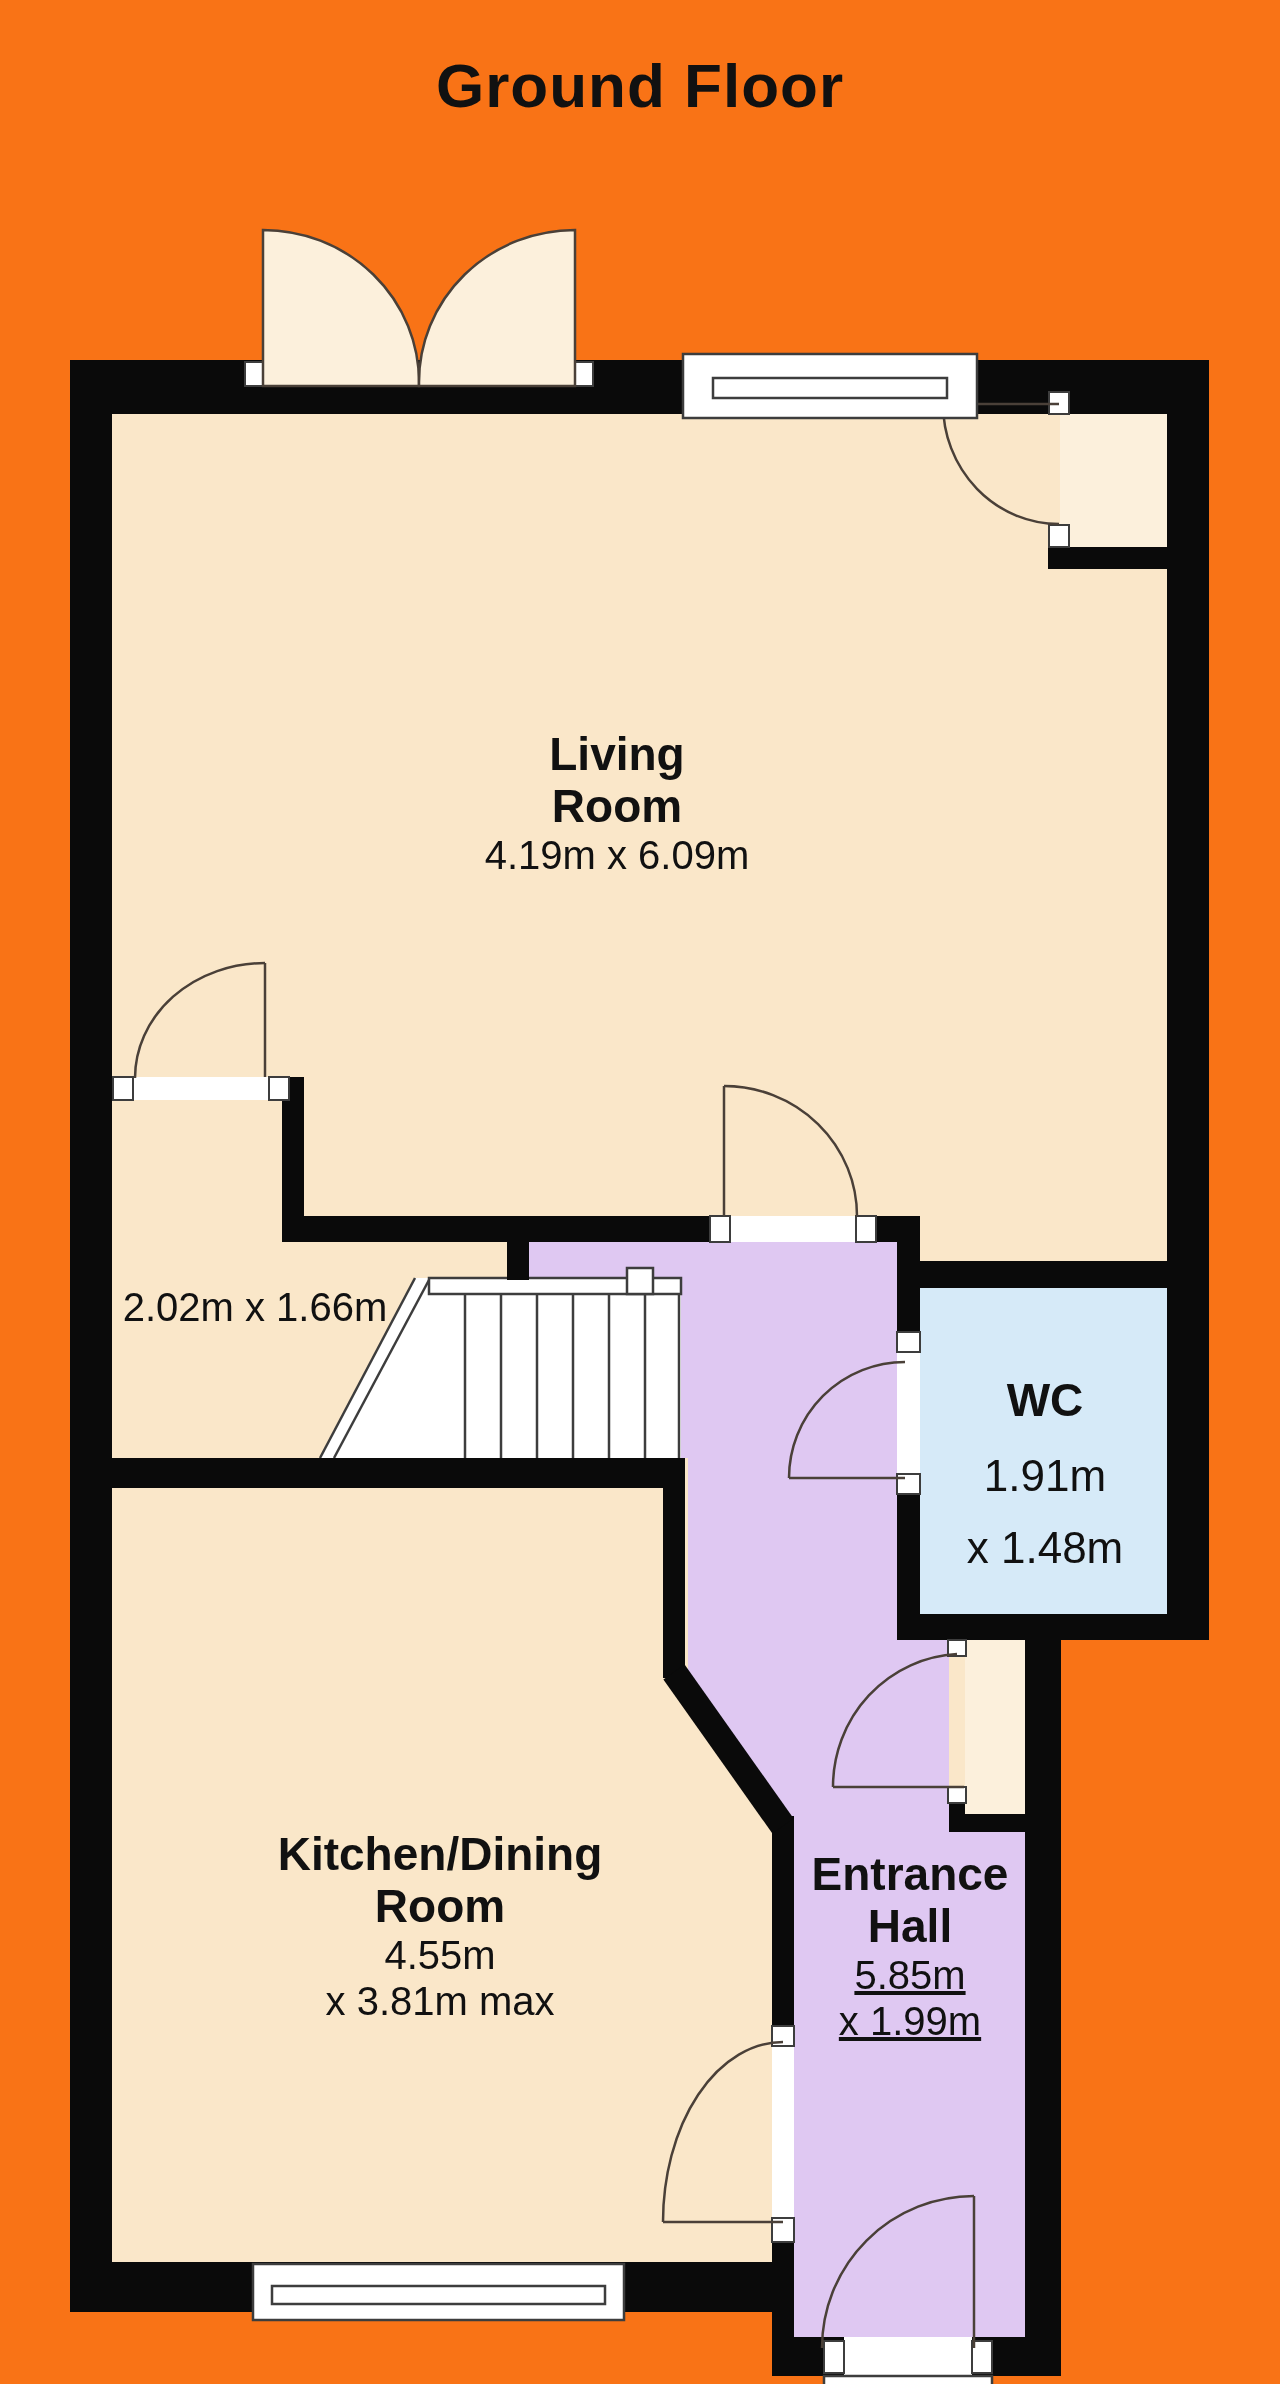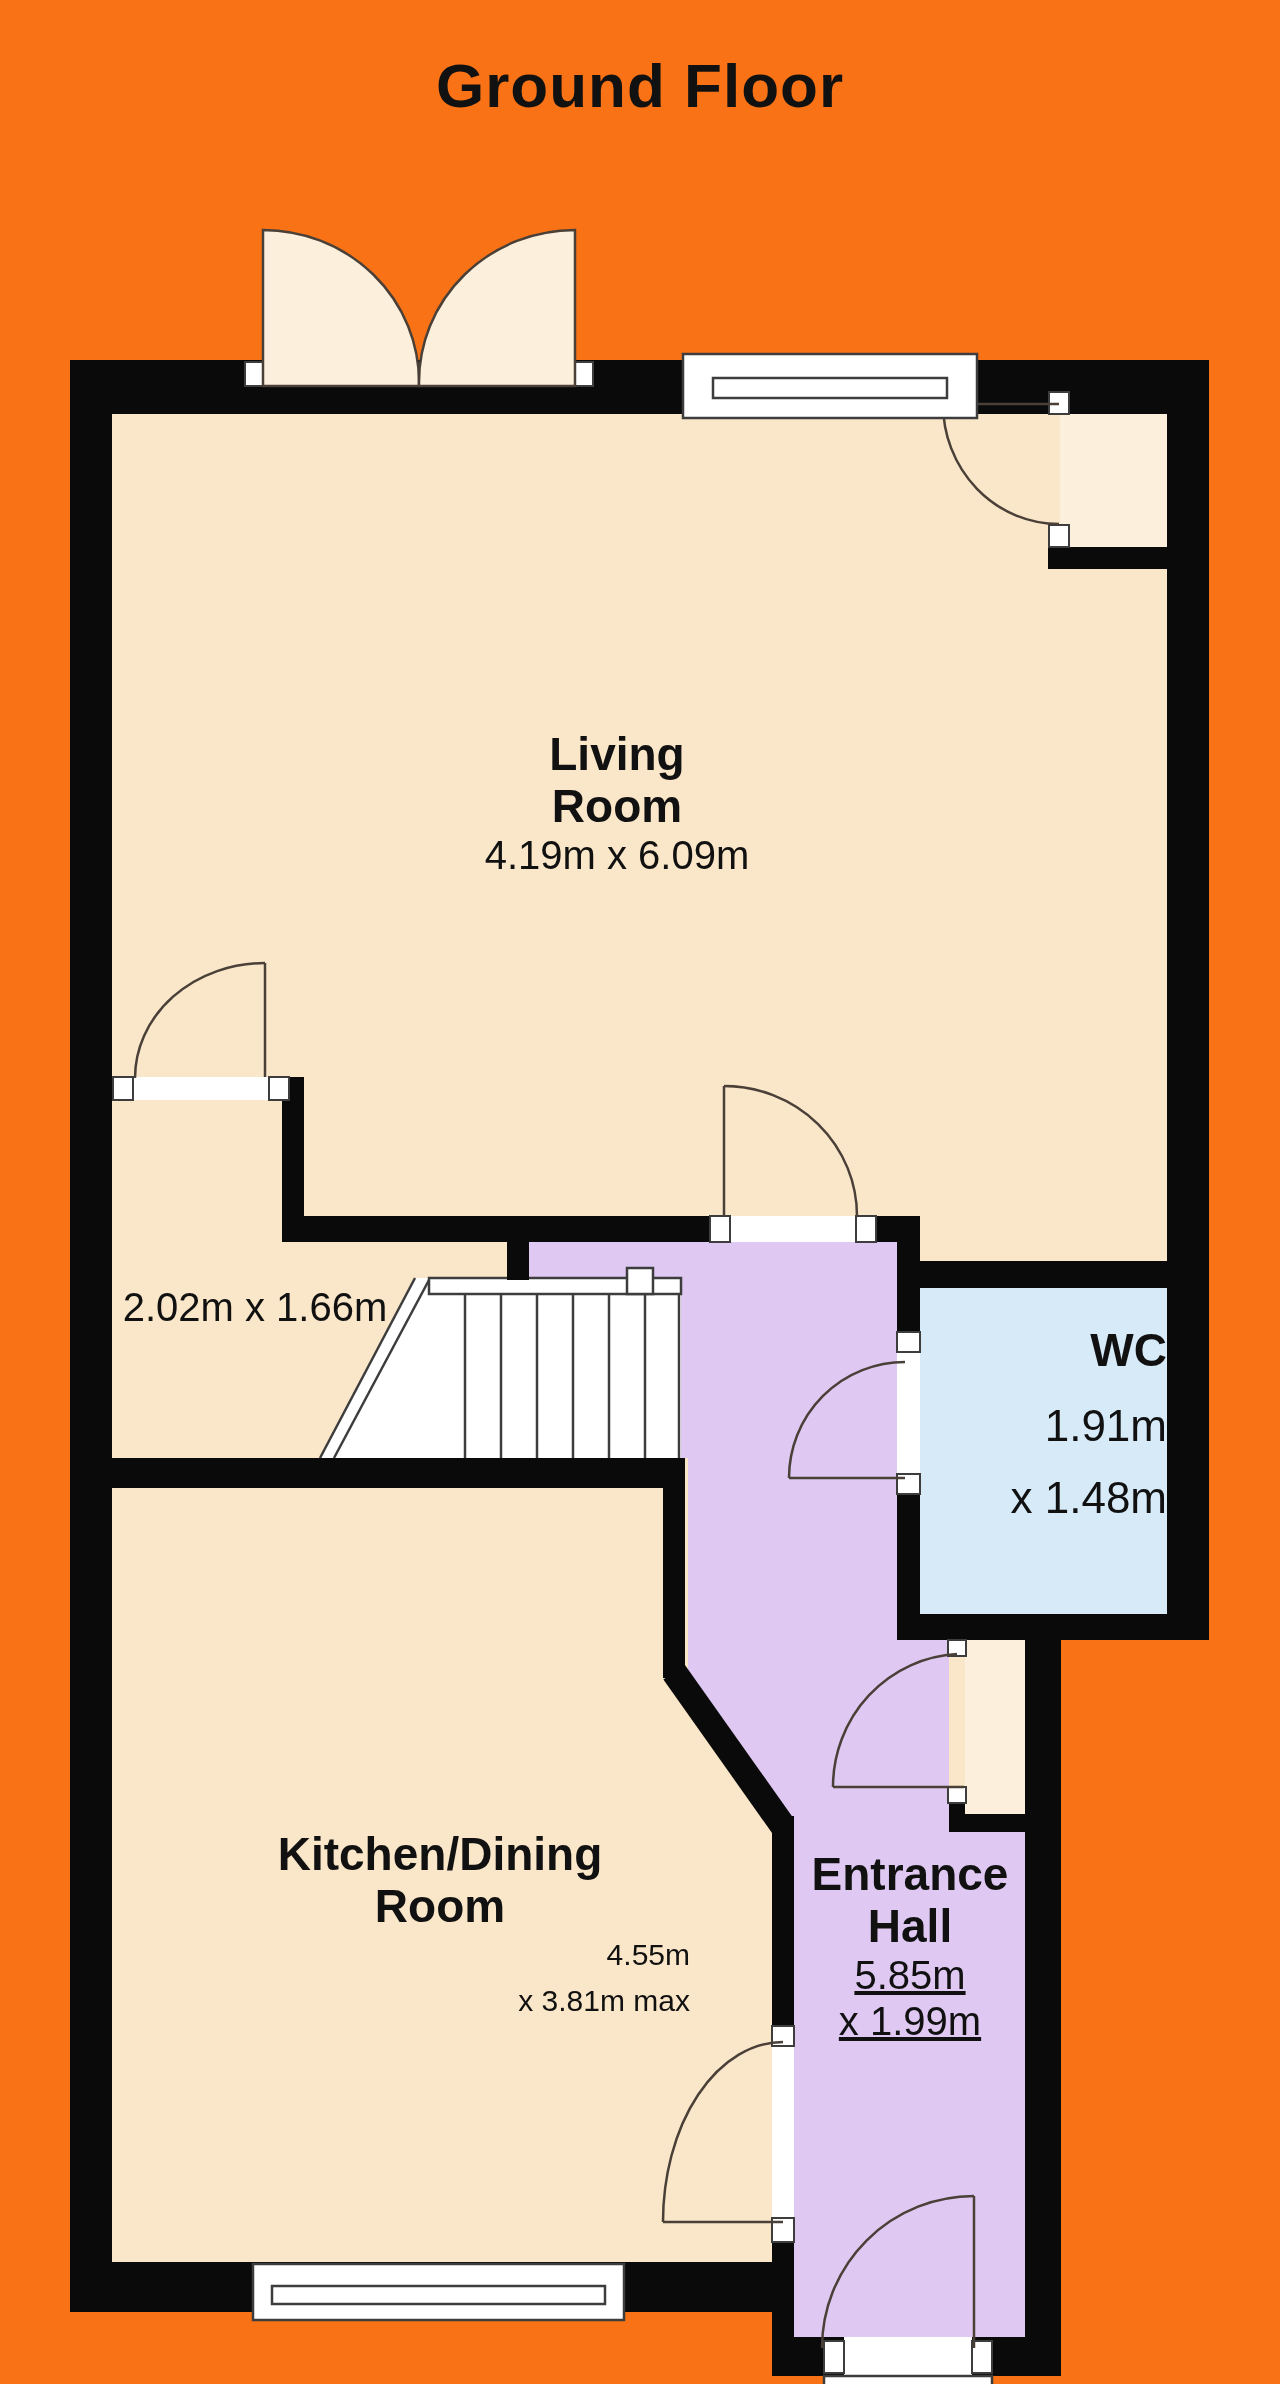--- a/index.html
+++ b/index.html
@@ -6,24 +6,24 @@
   #page{position:relative;width:1280px;height:2384px;background:#f97316;overflow:hidden;
         font-family:"Liberation Sans", sans-serif;}
   #plan-svg{position:absolute;left:0;top:0;width:1280px;height:2384px;}
   .title{position:absolute;left:0;top:50px;width:1280px;text-align:center;
          font-size:62px;font-weight:bold;color:#111;letter-spacing:1px;}
   .room-label{position:absolute;text-align:center;color:#111;}
   .room-name{font-size:46px;font-weight:bold;line-height:52px;}
   .room-dims{font-size:40px;font-weight:normal;line-height:47px;}
   .lbl-living{left:397px;top:728px;width:440px;}
   .lbl-store{left:85px;top:1284px;width:340px;}
-  .lbl-wc{left:923px;top:1324px;width:244px;text-align:right;}
+  .lbl-wc{left:923px;top:1374px;width:244px;}
   .lbl-wc .room-dims{font-size:44px;line-height:44px;margin-top:28px;}
   .lbl-kitchen{left:190px;top:1828px;width:500px;}
-  .lbl-kitchen .room-dims{font-size:30px;line-height:46px;text-align:right;}
+  .lbl-kitchen .room-dims{font-size:40px;line-height:46px;}
   .lbl-hall{left:780px;top:1848px;width:260px;}
   .lbl-hall .room-dims{font-size:40px;line-height:46px;text-decoration:underline;}
 </style>
 </head>
 <body>
 
 <div id="page">
 
   <div class="title">Ground Floor</div>
 

